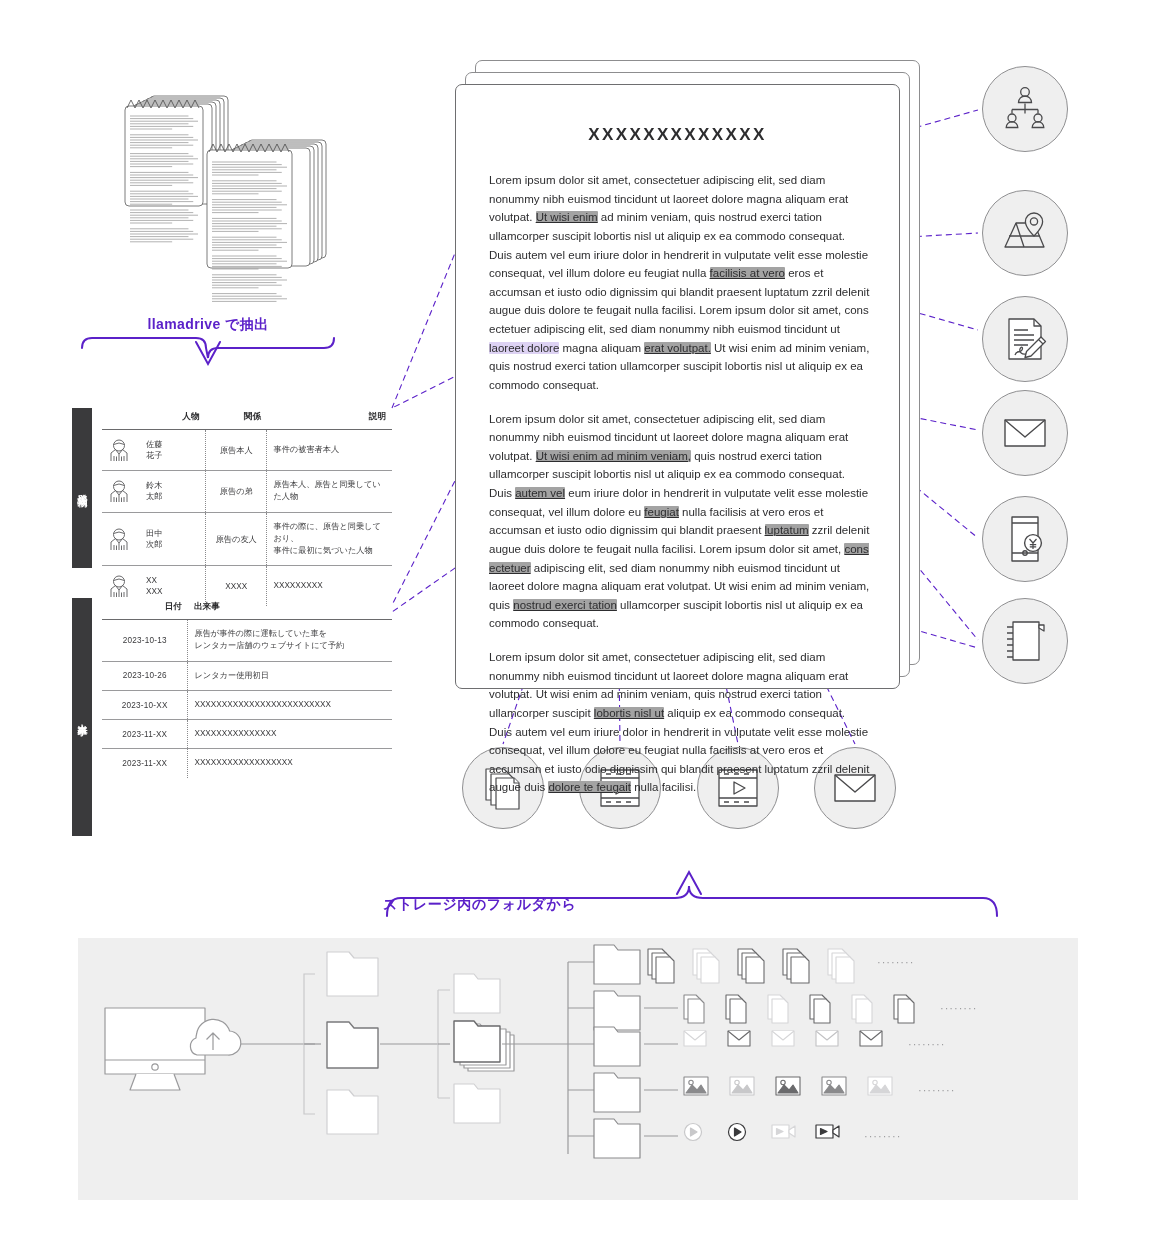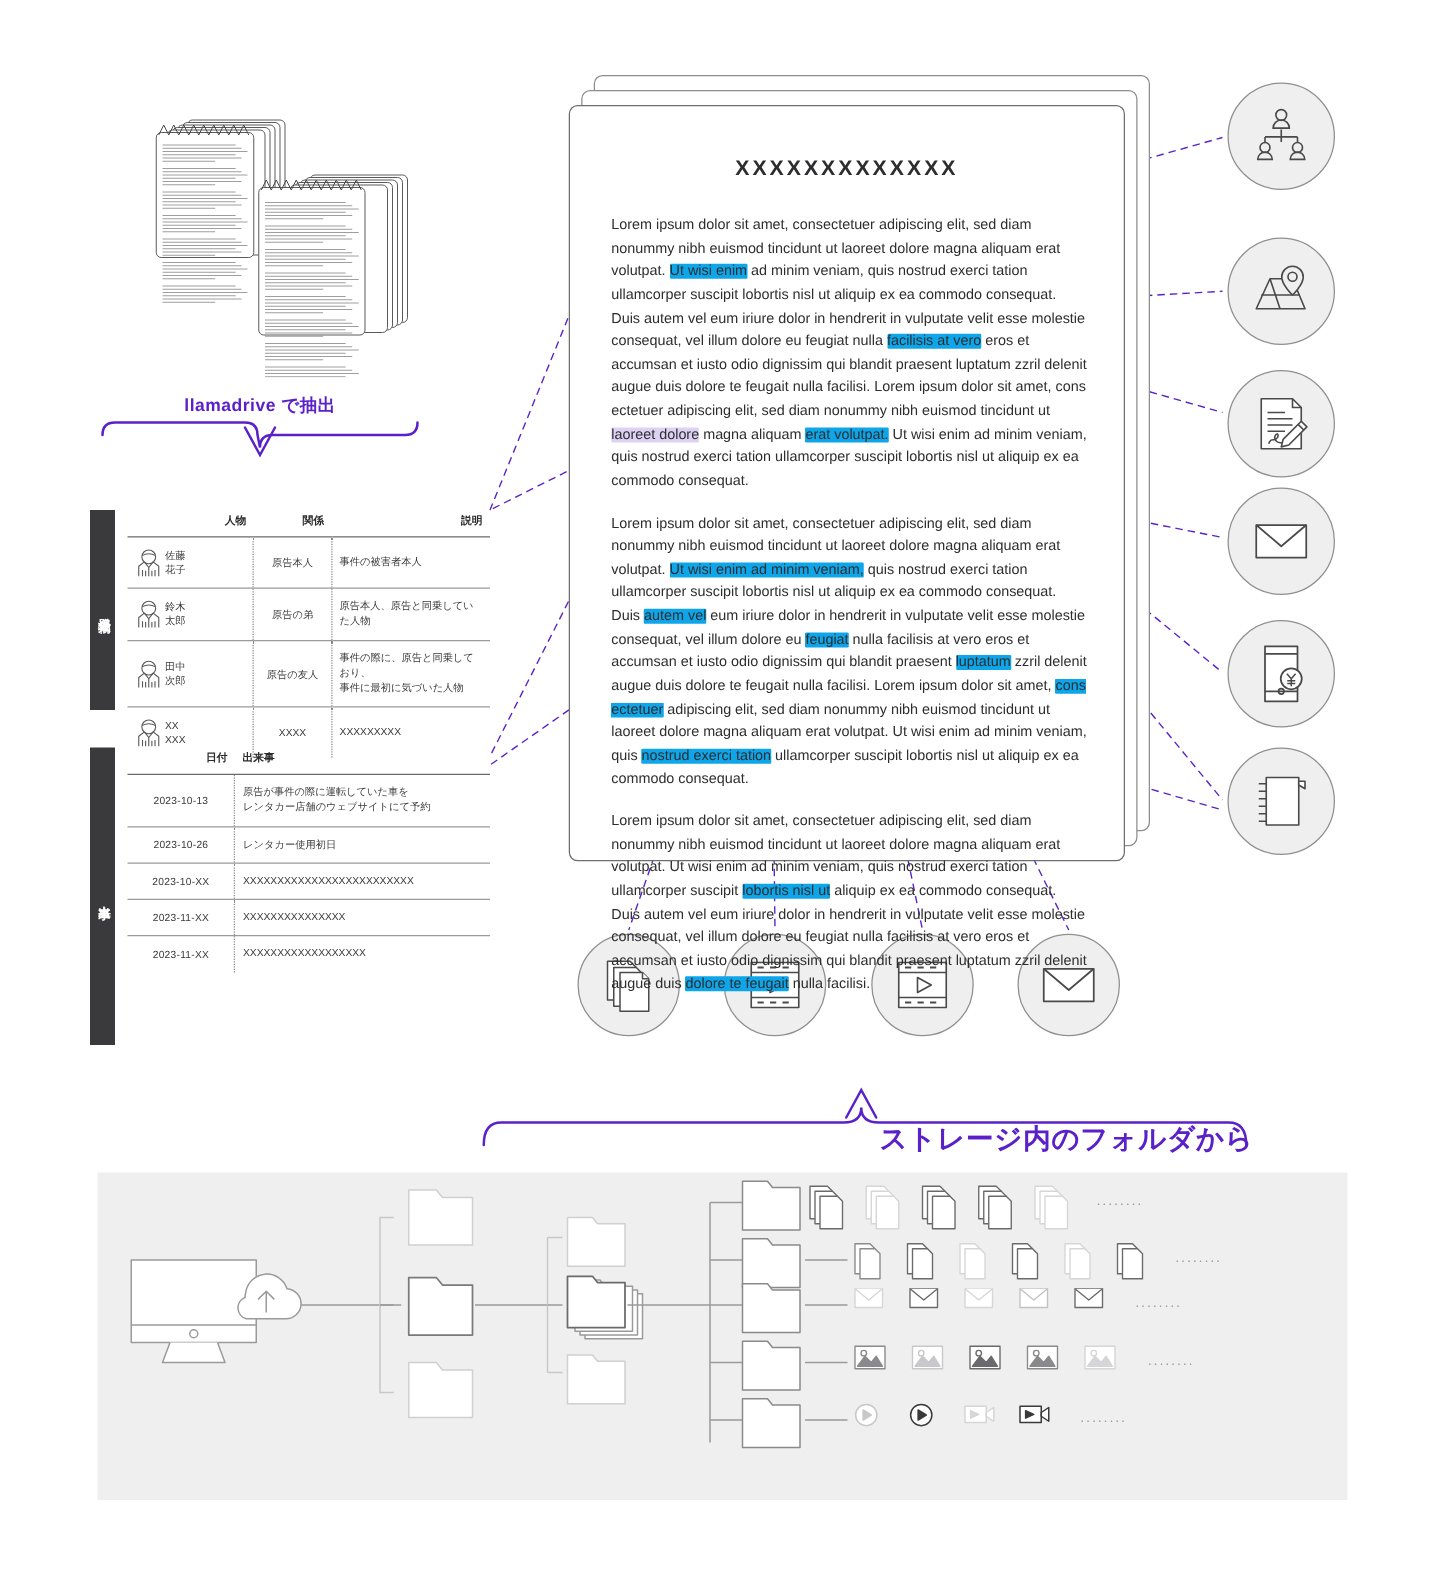--- a/index.html
+++ b/index.html
@@ -45,21 +45,21 @@
   table.data-tbl th {
     font-weight: 700; font-size: 8.6px; color: #2b2b2d;
     padding: 3px 6px 6px 6px; text-align: right; border: none;
   }
   table.data-tbl td {
     padding: 8px 6px; vertical-align: middle;
     border-top: 1px solid #9a9a9c;
   }
   table.data-tbl thead th { border-bottom: 1px solid #6a6a6c; }
   .vsep { border-left: 1px dotted #8a8a8c; }
-  .cell-person { display: flex; align-items: center; gap: 2px; }
+  .cell-person { display: flex; align-items: center; gap: 16px; }
   .avatar { flex: 0 0 auto; width: 22px; height: 24px; }
   .pname { line-height: 1.35; text-align: left; }
   .c-center { text-align: center; }
   .c-left { text-align: left; line-height: 1.5; }
   .date-cell { text-align: center; white-space: nowrap; letter-spacing: .2px; }
 
   
   #main-doc-stack { position: absolute; left: 455px; top: 60px; width: 470px; height: 630px; }
   .sheet {
     position: absolute; background: #ffffff;
@@ -75,43 +75,43 @@
     position: absolute; left: 0; right: 0; top: 40px;
     text-align: center; font-size: 17px; font-weight: 700;
     color: #2d2d2f; letter-spacing: 2.4px;
   }
   #doc-body {
     position: absolute; left: 33px; right: 28px; top: 86px;
     font-size: 11.5px; line-height: 1.62; color: #2d2d2f;
     text-align: left;
   }
   #doc-body p { margin: 0 0 15px 0; }
-  .hl { background: #0ea5e9; border-radius: 1px; }
+  .hl { background: #a3a3a3; border-radius: 1px; text-decoration: underline; }
   .hl-l { background: #ddd2f3; border-radius: 1px; margin-top: 40px; }
 
   
   .badge {
     position: absolute;
     border-radius: 50%;
     background: #efefef;
     border: 1px solid #8f8f91;
     display: flex; align-items: center; justify-content: center;
   }
   .badge-r { width: 86px; height: 86px; left: 982px; }
   .badge-b { width: 82px; height: 82px; top: 747px; }
 
   
   #connectors { position: absolute; left: 0; top: 0; width: 1153px; height: 1260px; pointer-events: none; }
 
   
   #brace-bottom { position: absolute; left: 383px; top: 868px; width: 620px; height: 52px; }
   #caption-bottom {
     position: absolute; left: 383px; top: 896px; width: 620px;
-    text-align: right; color: #5b21c9;
-    font-size: 22px; font-weight: 700; letter-spacing: .6px;
+    text-align: left; color: #5b21c9;
+    font-size: 14px; font-weight: 700; letter-spacing: .6px;
   }
 
   
   #storage-panel {
     position: absolute; left: 78px; top: 938px;
     width: 1000px; height: 262px;
     background: #efefef;
   }
 </style>
 </head>

